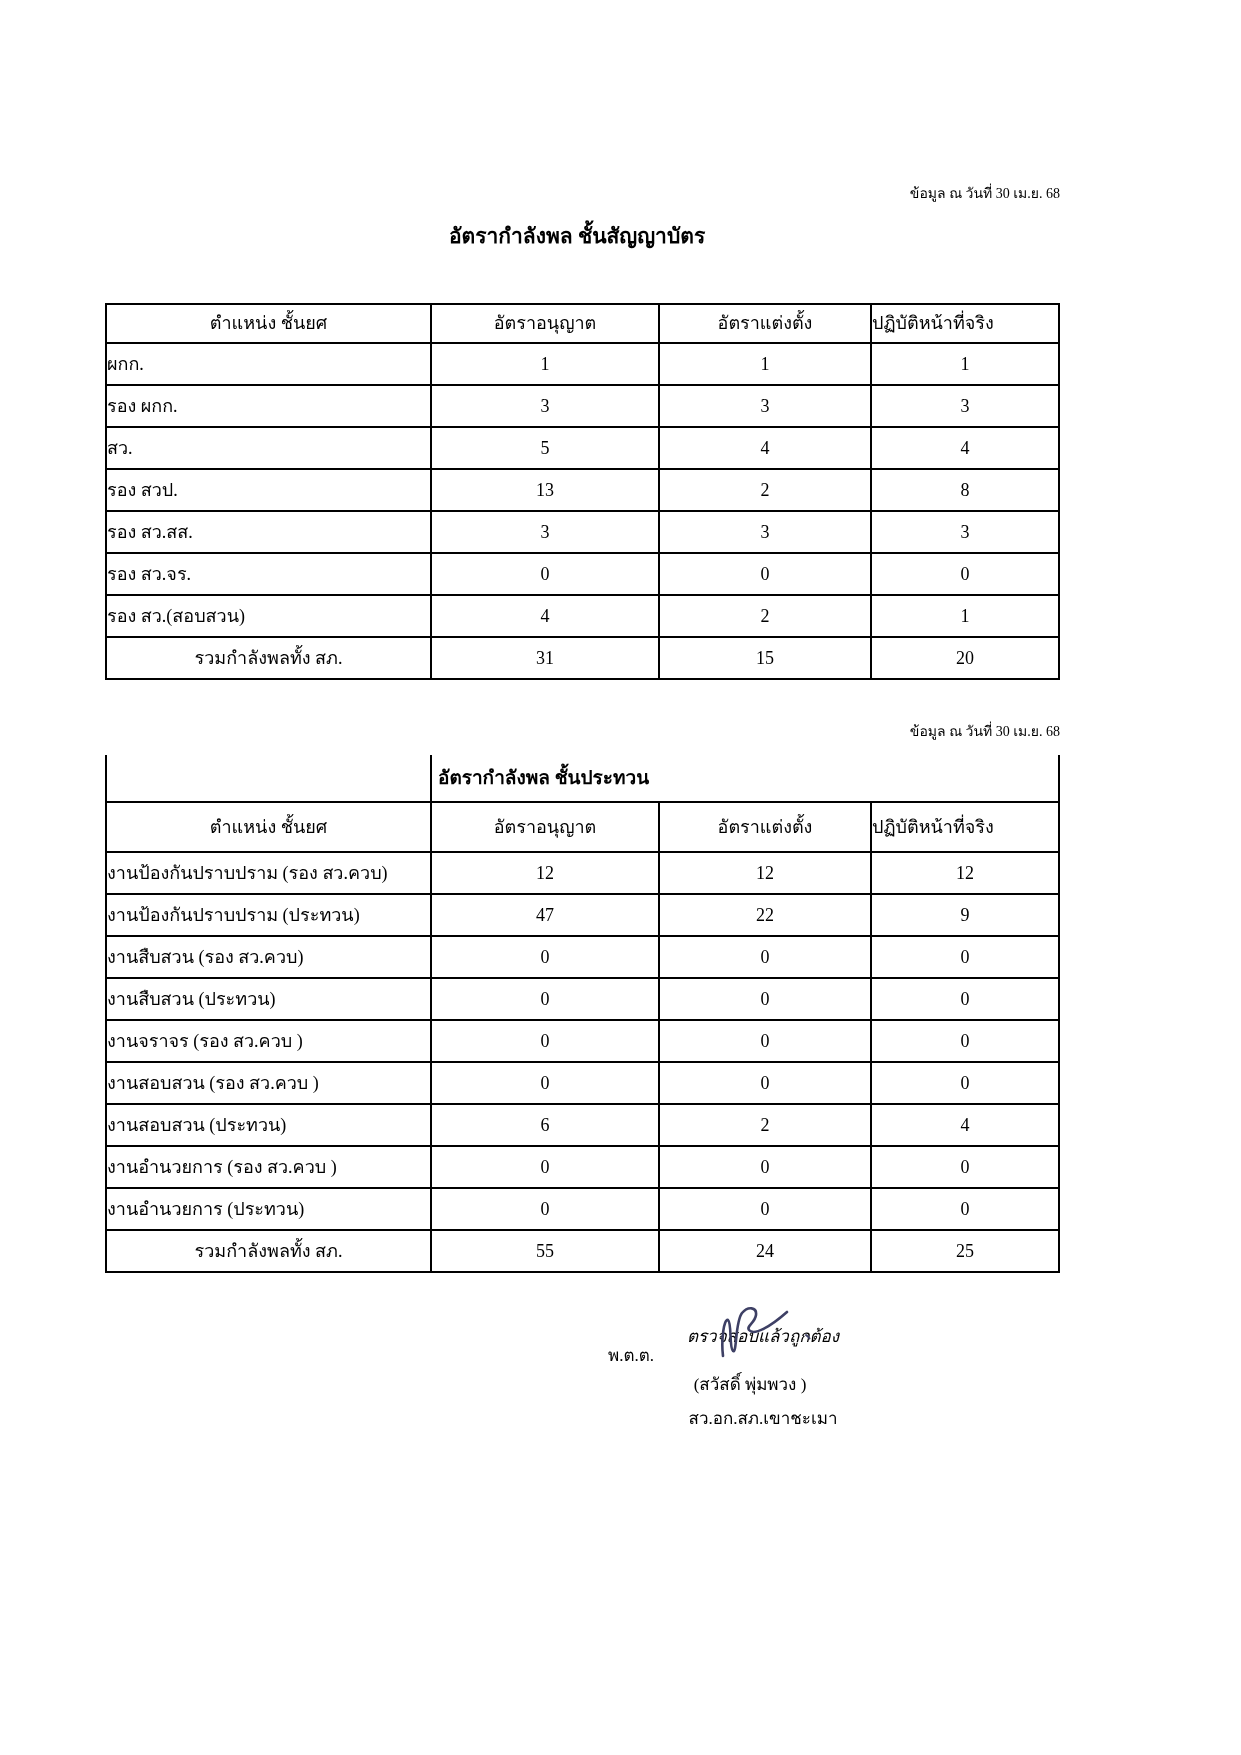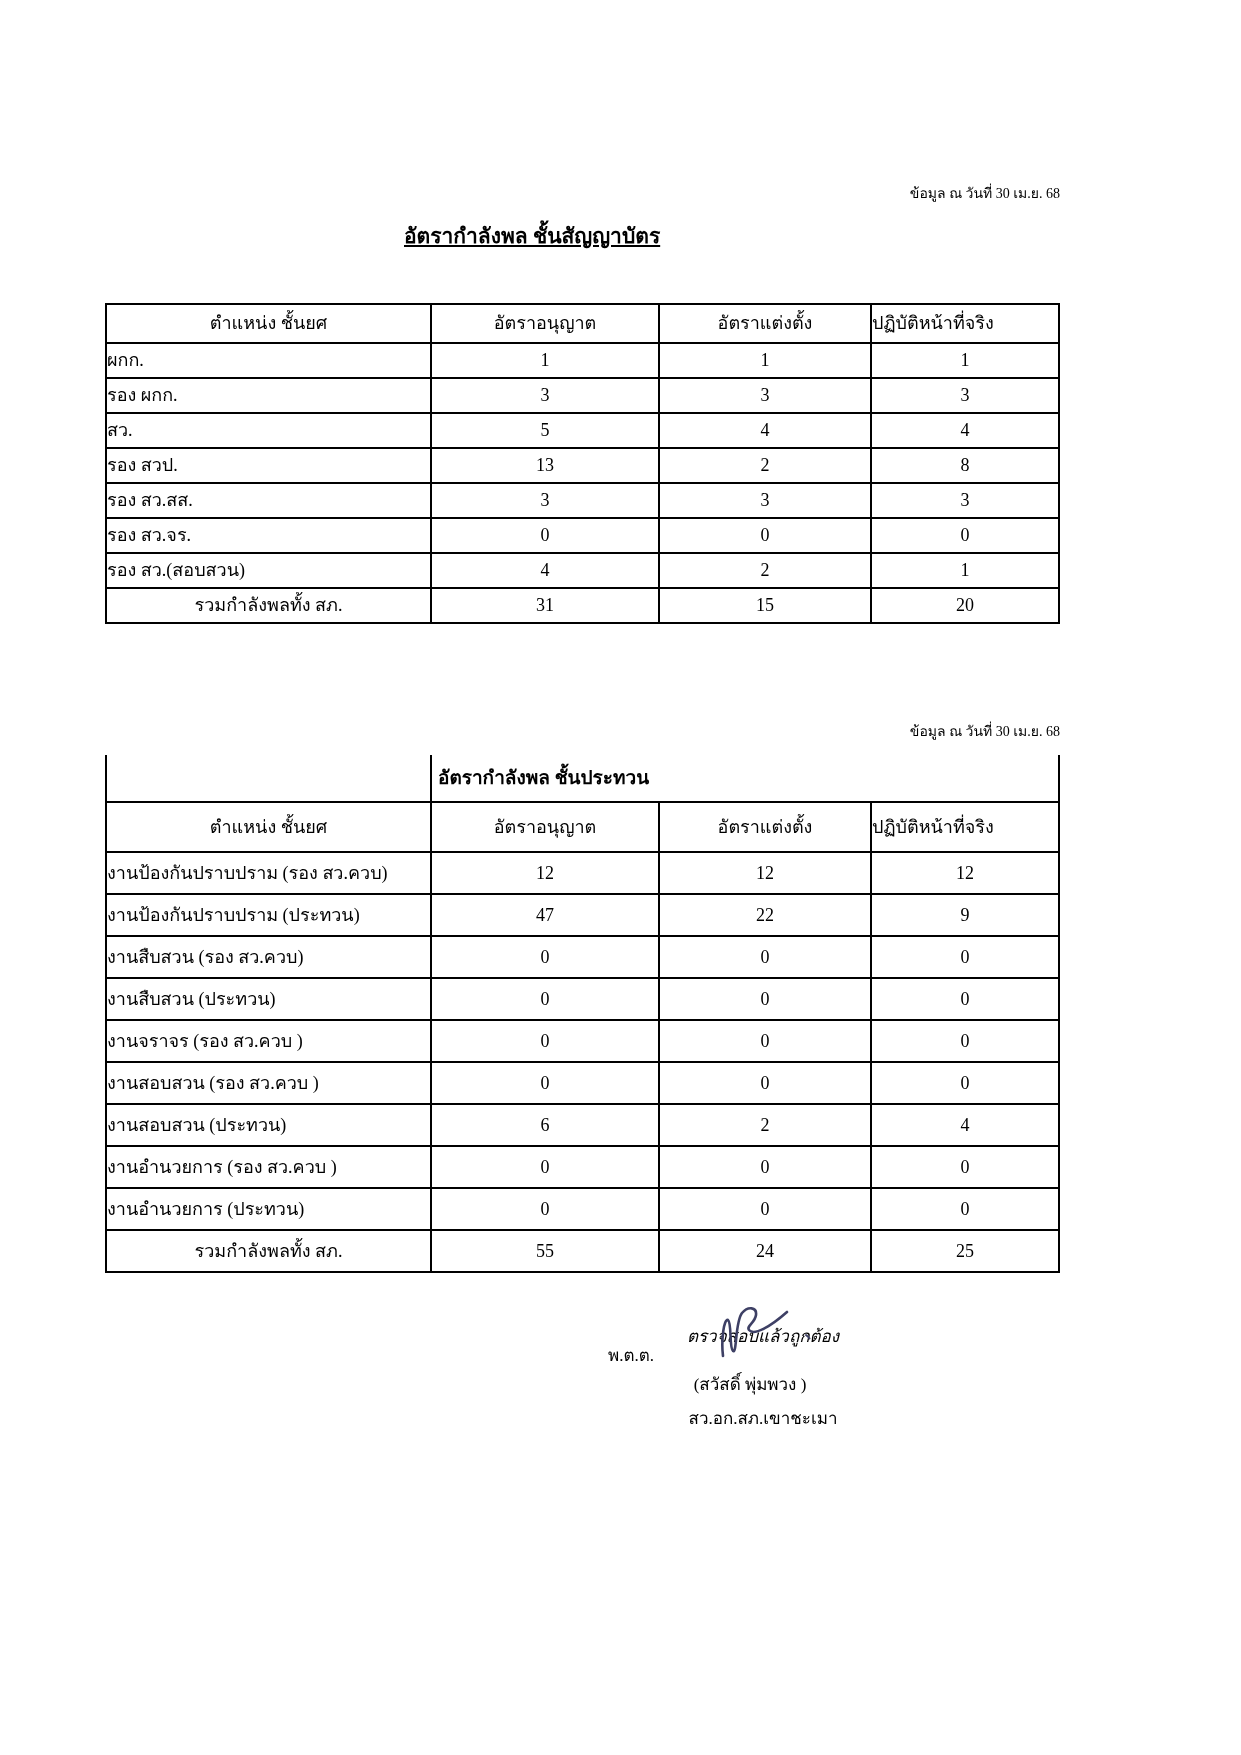--- a/index.html
+++ b/index.html
@@ -30,21 +30,21 @@
   table.rate-table td, table.rate-table th {
     border: 2px solid #000;
     font-weight: normal;
     font-size: 18px;
     line-height: 1.05;
     padding: 0;
     overflow: hidden;
   }
   tr.hdr-row { height: 39px; }
   tr.hdr-row2 { height: 50px; }
-  tr.data-row { height: 35px; }
+  tr.data-row { height: 42px; }
   tr.data-row2 { height: 42px; }
   th.h-center { text-align: center; font-weight: bold; font-size: 19px; }
   th.h-left   { text-align: left; font-weight: bold; font-size: 19px; padding-left: 3px; }
   td.c-label  { text-align: left; padding-left: 6px; }
   td.c-num    { text-align: center; }
   td.total-label { text-align: center; padding-left: 0; }
 
   tr.title-row td {
     border-top: none;
     height: 46px;
@@ -56,21 +56,21 @@
   }
 
   .sig-text { font-size: 17px; white-space: nowrap; }
   .sig-center { text-align: center; }
 </style>
 </head>
 <body>
 
 <div class="abs date-note" style="top:182px; right:181px;">ข้อมูล ณ วันที่ 30 เม.ย. 68</div>
 
-<div class="abs doc-title" style="top:219px; left:404px;text-decoration:underline;">อัตรากำลังพล ชั้นสัญญาบัตร</div>
+<div class="abs doc-title" style="top:219px; left:449px;">อัตรากำลังพล ชั้นสัญญาบัตร</div>
 
 <table class="rate-table abs" style="top:303px; left:105px;">
   <colgroup>
     <col style="width:325px">
       <col style="width:228px">
     <col style="width:212px">
       <col style="width:188px">
   </colgroup>
   <thead>
     <tr class="hdr-row">

